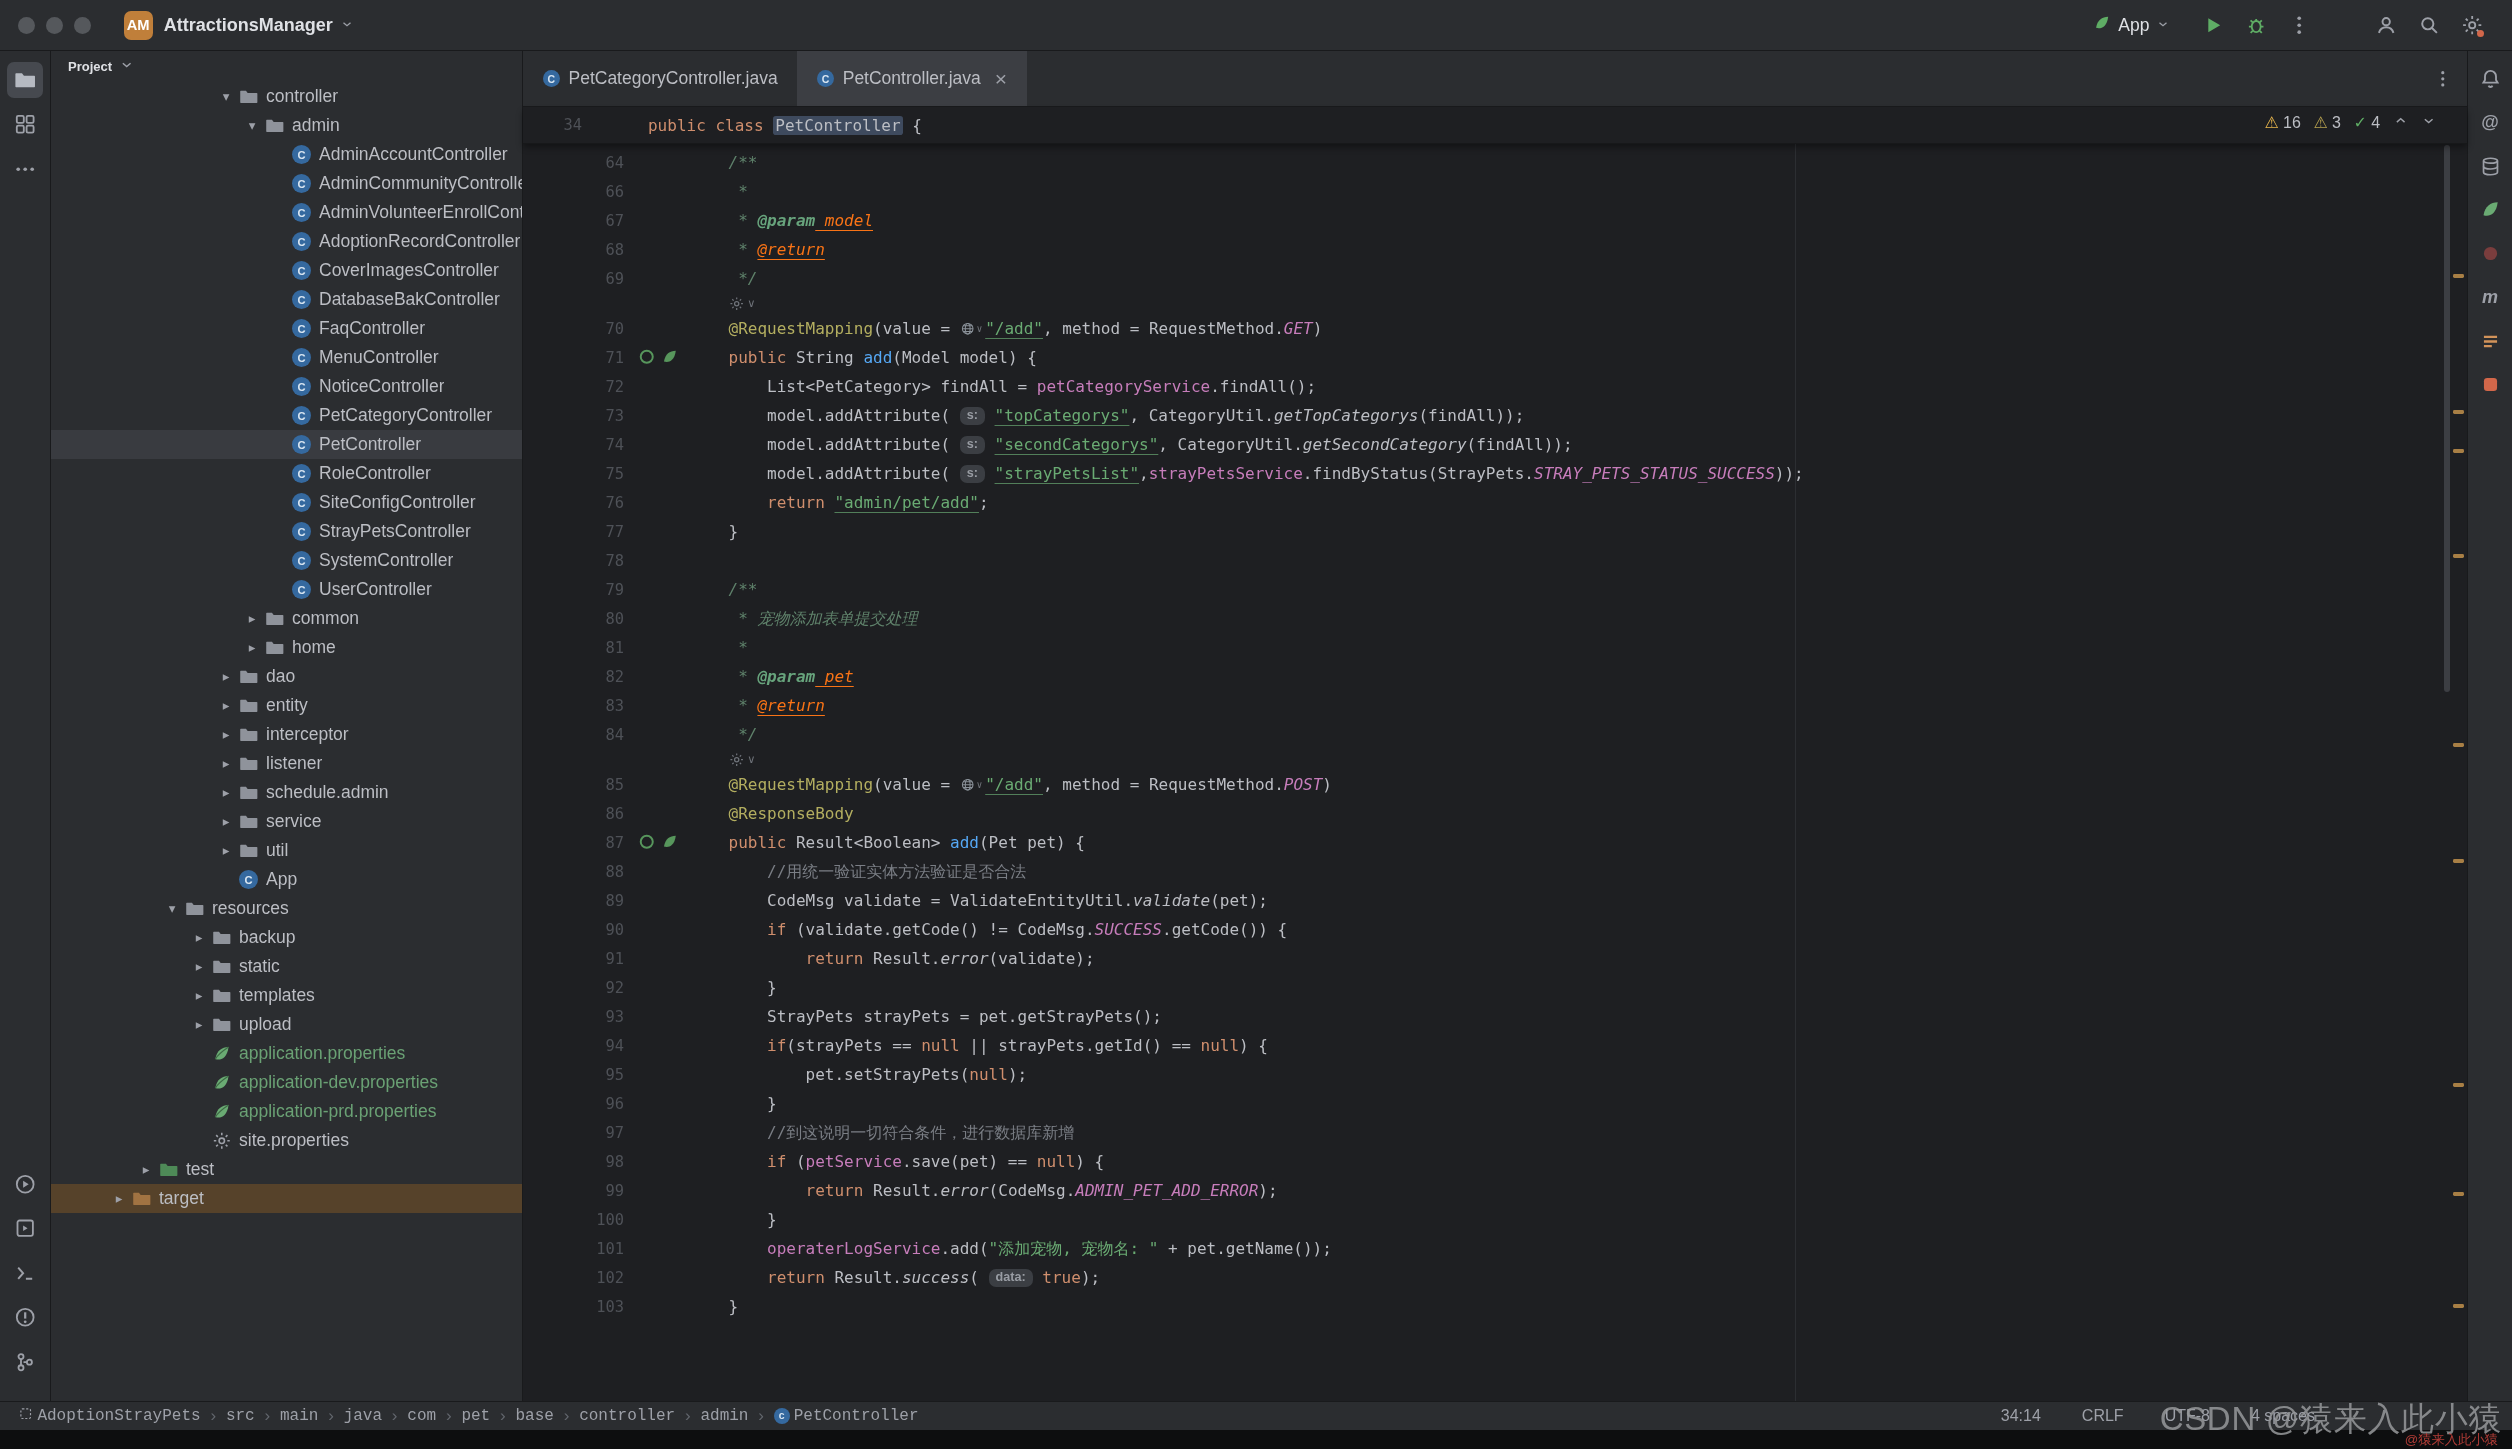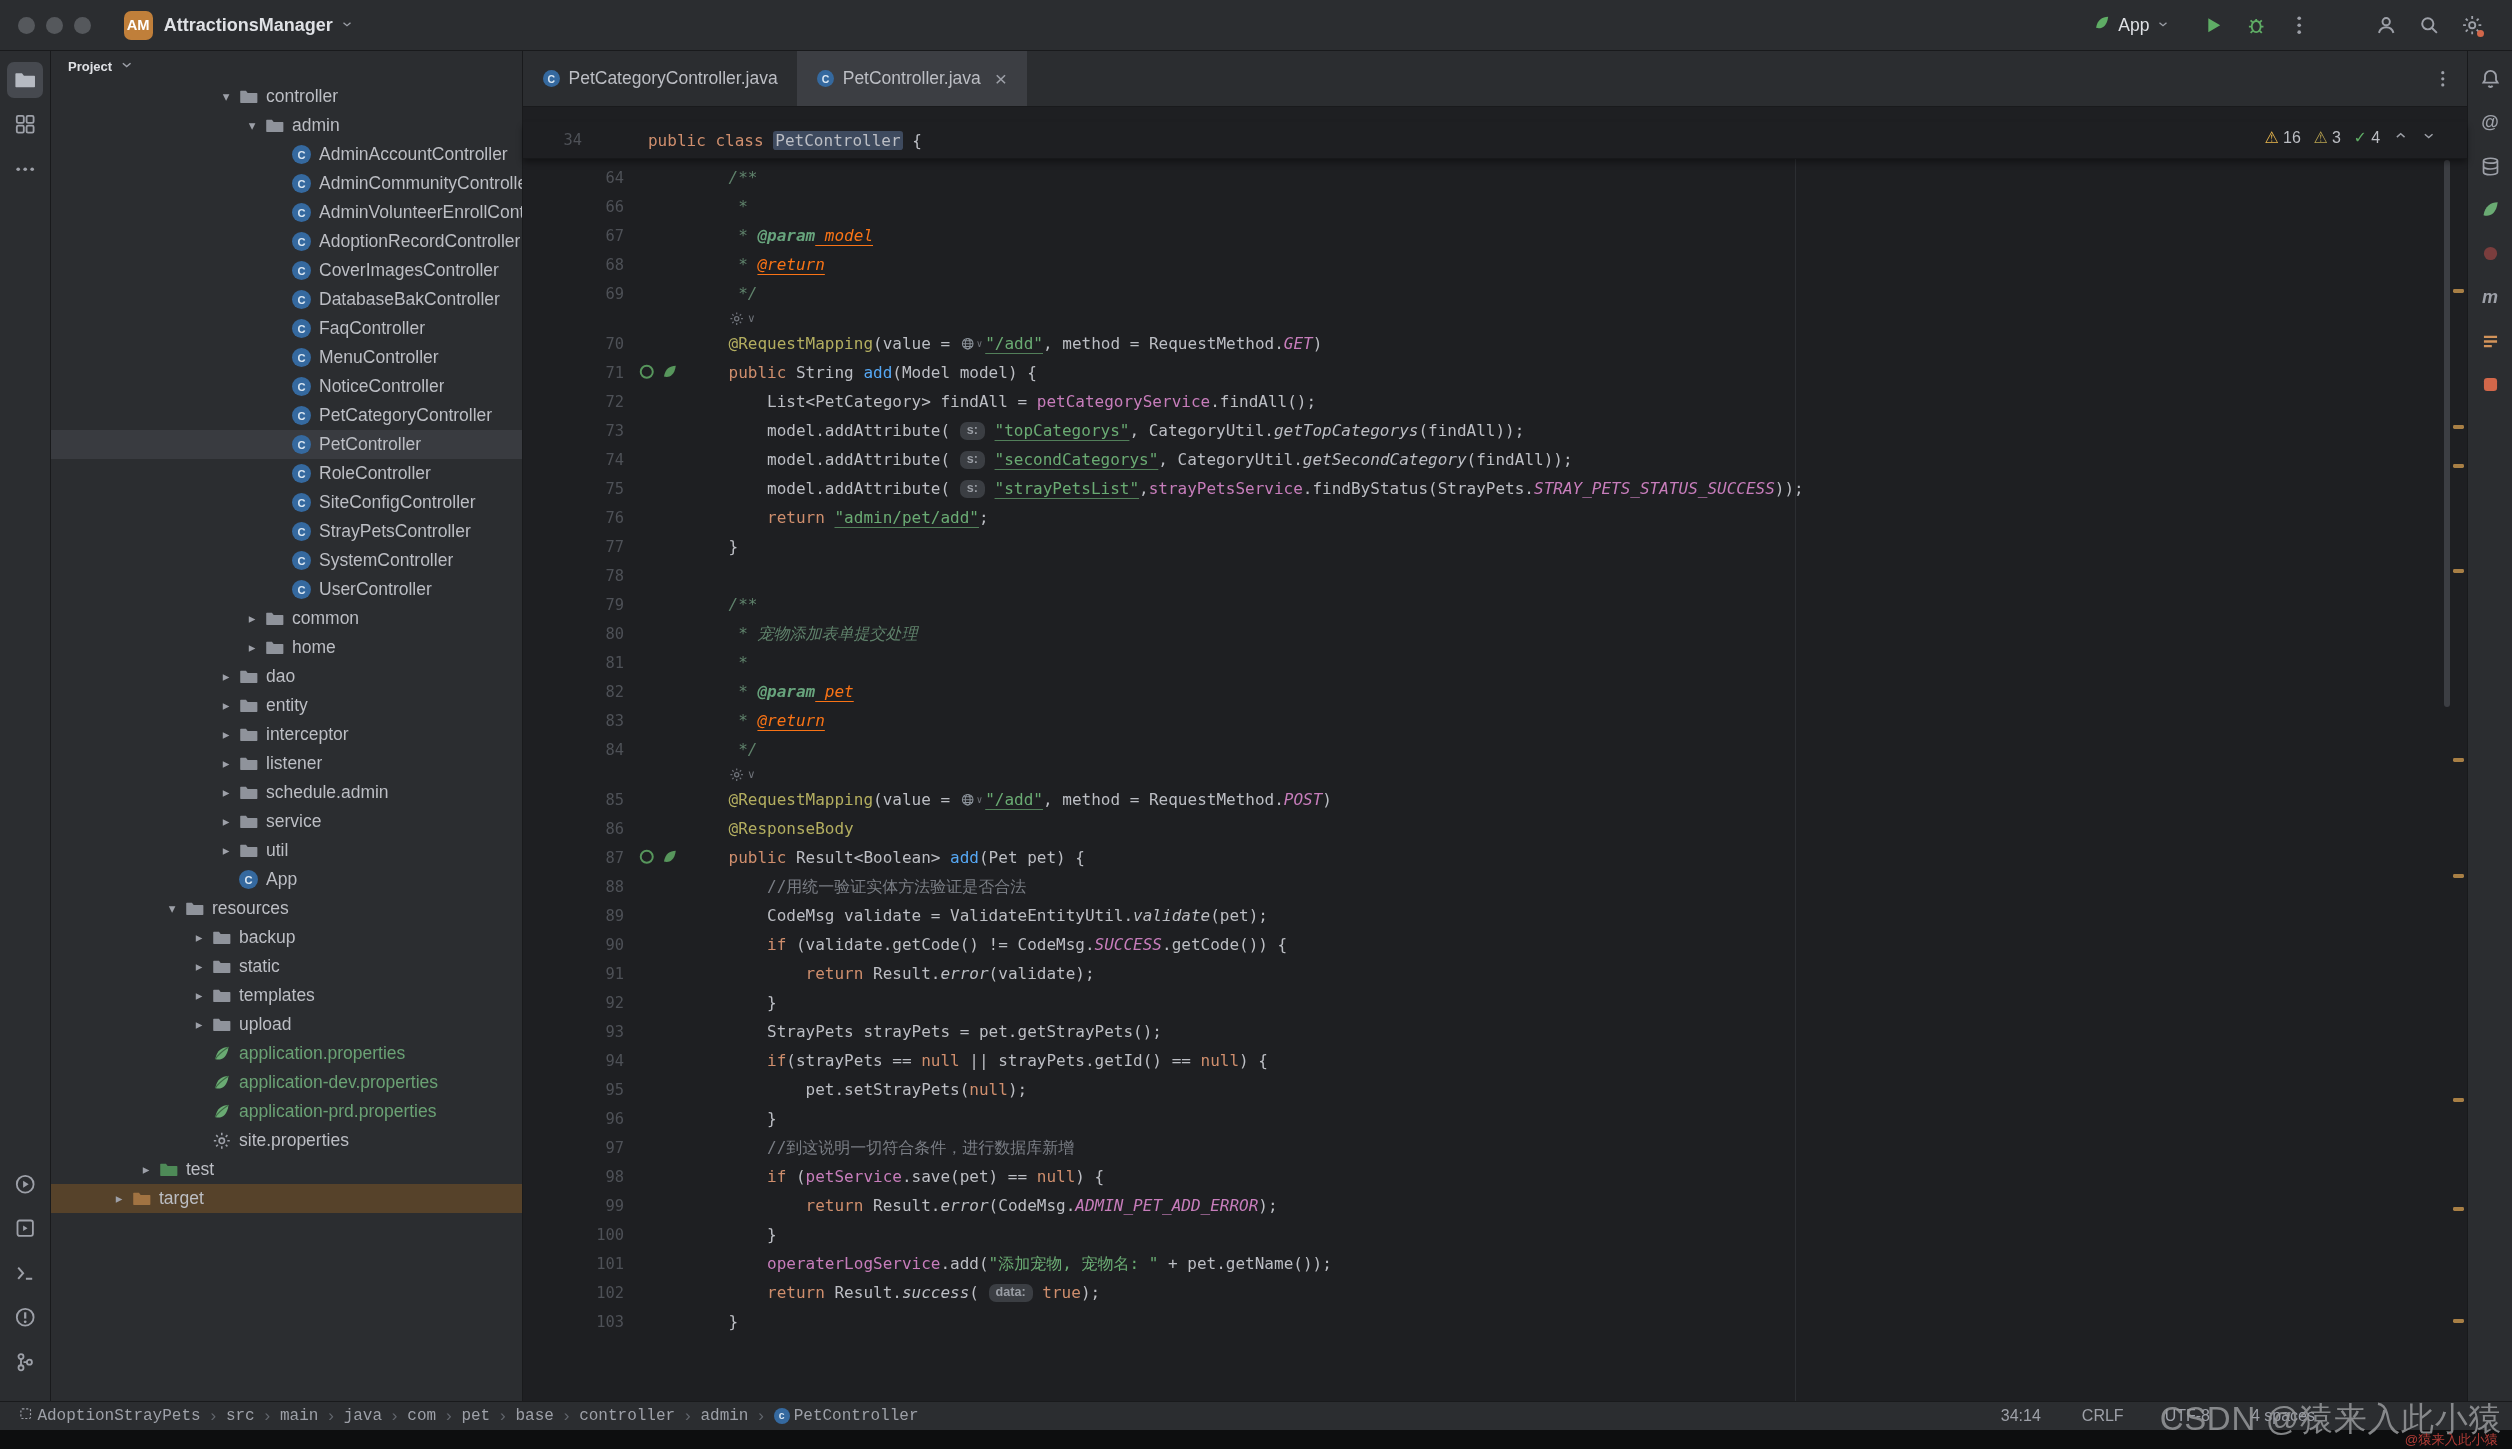--- a/index.html
+++ b/index.html
@@ -44,21 +44,21 @@
   
   .editor-zone{flex:1;display:flex;flex-direction:column;background:#1e1f22;position:relative;min-width:0;}
   .tab-bar{height:55px;display:flex;align-items:stretch;background:#2b2d30;border-bottom:0.7px solid #191a1c;flex:none;}
   .tab{display:flex;align-items:center;gap:8.4px;padding:0 19.6px;font-size:17.5px;color:#bcbec4;}
   .tab.active{background:#3c3e43;}
   .tab .cicon{width:17.5px;height:17.5px;font-size:10.5px;}
   .tab-close{font-size:21px;color:#9da0a8;margin-left:5.6px;line-height:1;}
   .tab-bar-end{margin-left:auto;display:flex;align-items:center;padding-right:14px;}
   .tab-bar-end svg{width:19.6px;height:19.6px;}
 
-  .sticky-row{height:36px;display:flex;align-items:center;background:#1e1f22;box-shadow:0 3.5px 6.3px rgba(0,0,0,.38);border-bottom:0.7px solid #17181a;position:relative;z-index:5;flex:none;margin-top:15px;}
+  .sticky-row{height:36px;display:flex;align-items:center;background:#1e1f22;box-shadow:0 3.5px 6.3px rgba(0,0,0,.38);border-bottom:0.7px solid #17181a;position:relative;z-index:5;flex:none;}
   .code-area{flex:1;position:relative;overflow:hidden;padding-top:4.2px;padding-left:42px;}
   .crow{display:flex;height:29px;align-items:center;}
   .crow.inlay{height:21px;}
   .lnum{width:59px;text-align:right;padding-right:11.2px;color:#4e5157;font:15.4px "DejaVu Sans Mono","Liberation Mono",monospace;flex:none;}
   .lgut{width:52px;flex:none;display:flex;gap:5.6px;align-items:center;padding-left:2.8px;}
   .lgut svg{width:17.5px;height:17.5px;}
   .lcode{font:16px/29px "DejaVu Sans Mono","Liberation Mono",monospace;white-space:pre;}
   .inlayic{margin-left:39px;display:inline-flex;align-items:center;gap:2.8px;color:#6f737a;font-size:11.2px;}
   .inlayic svg{width:15.4px;height:15.4px;}
 

